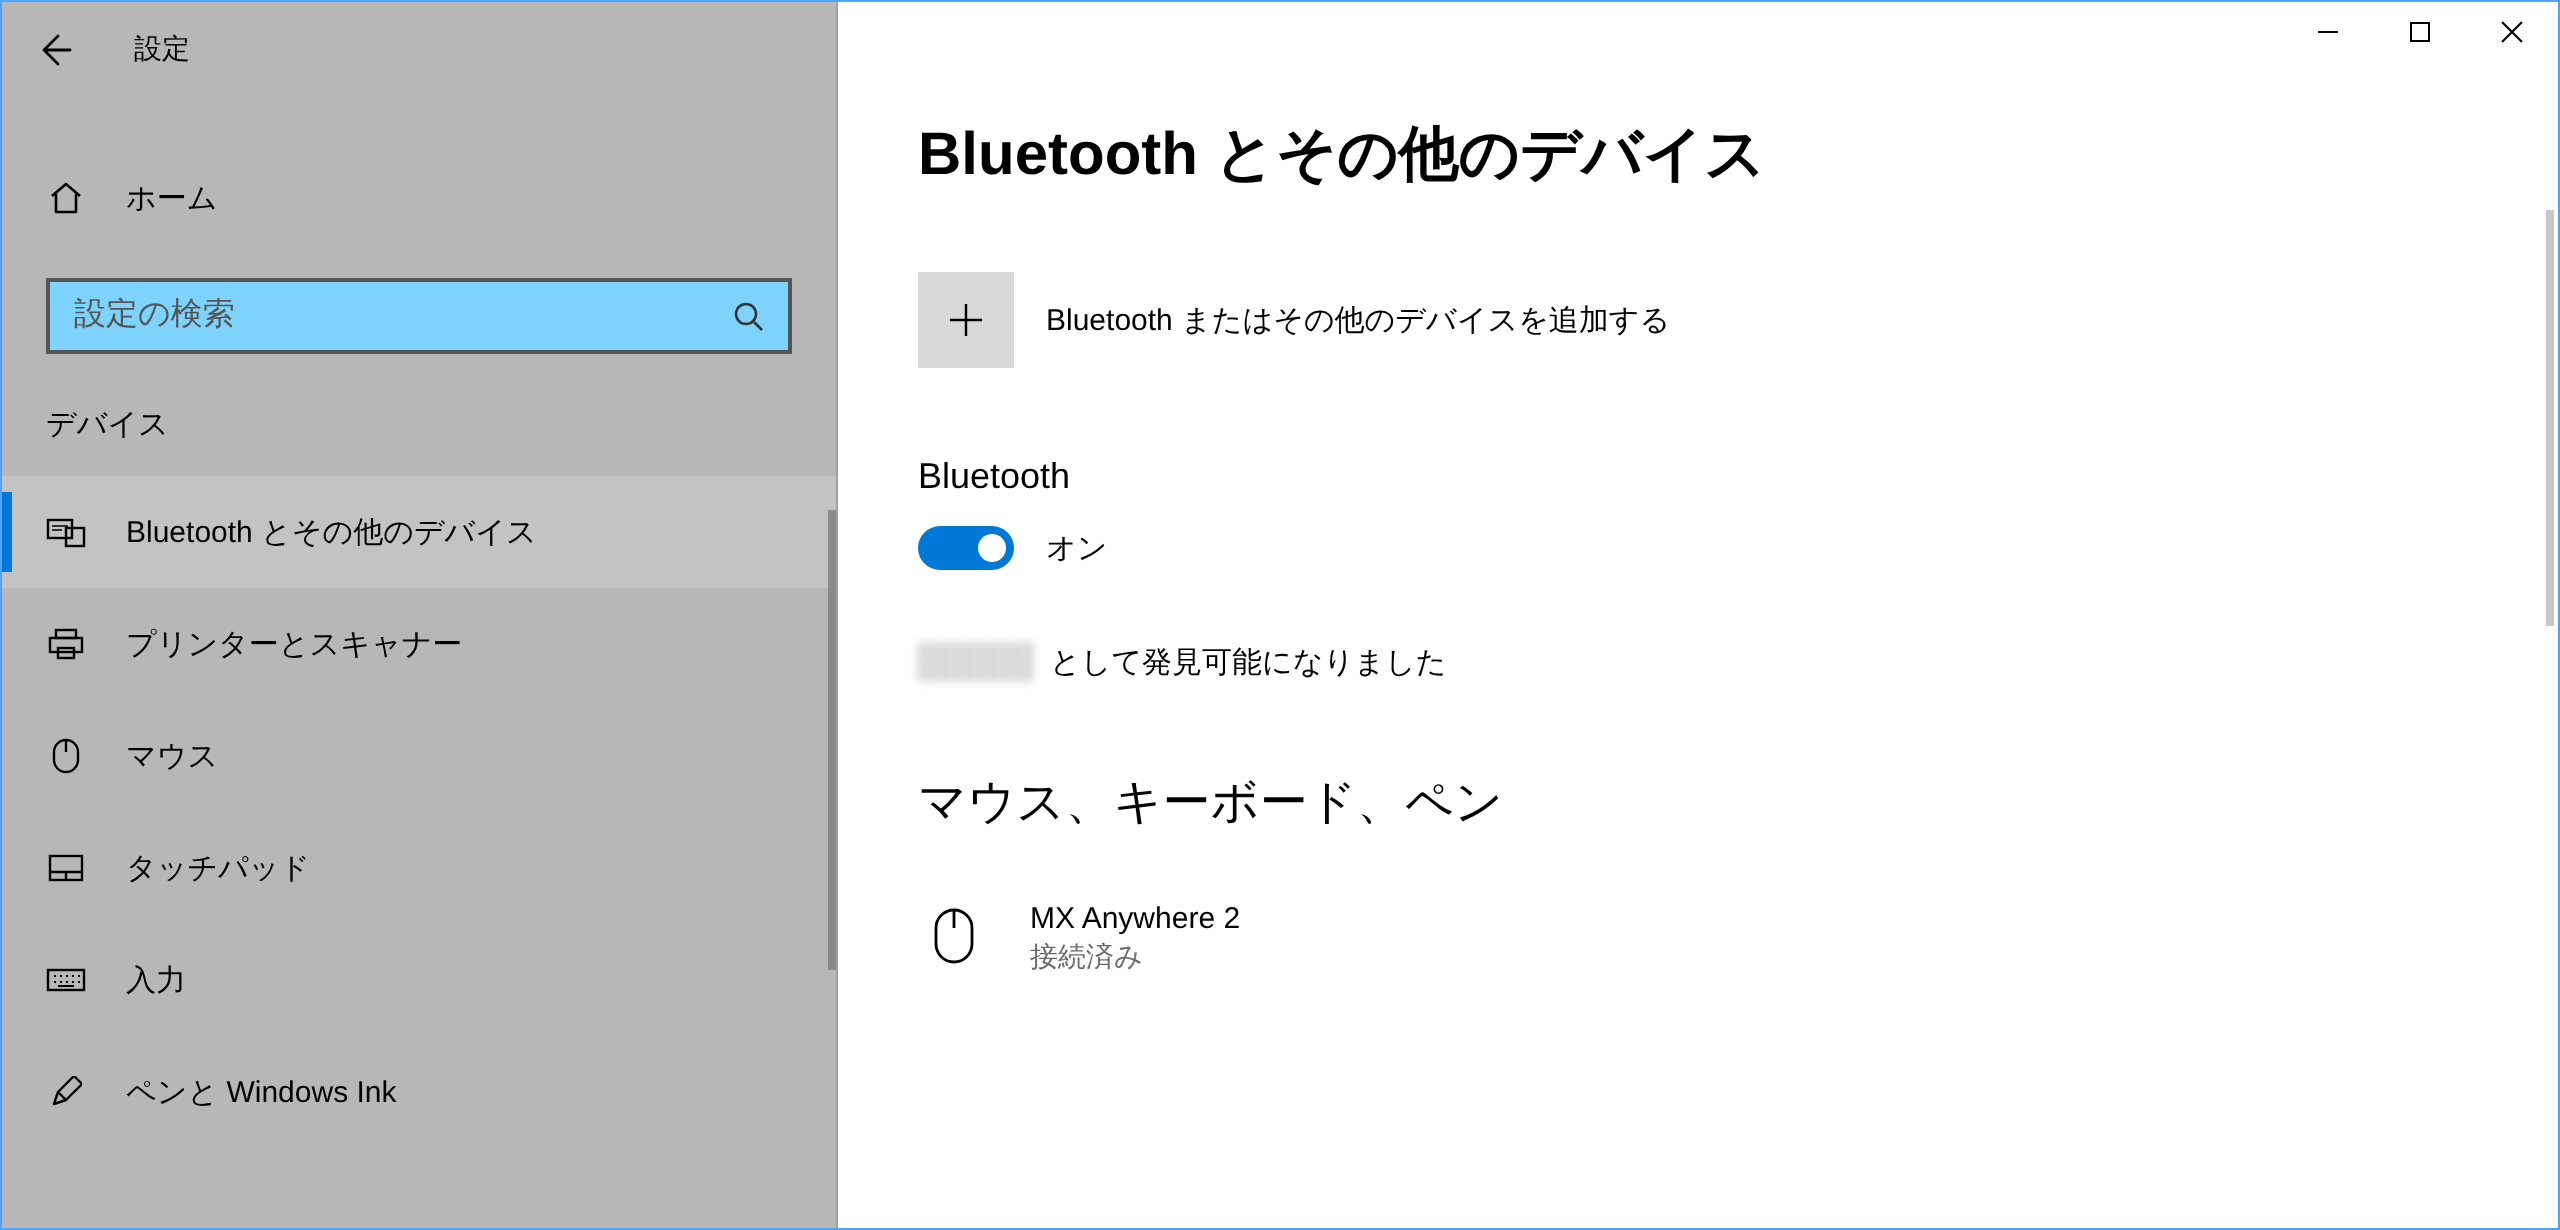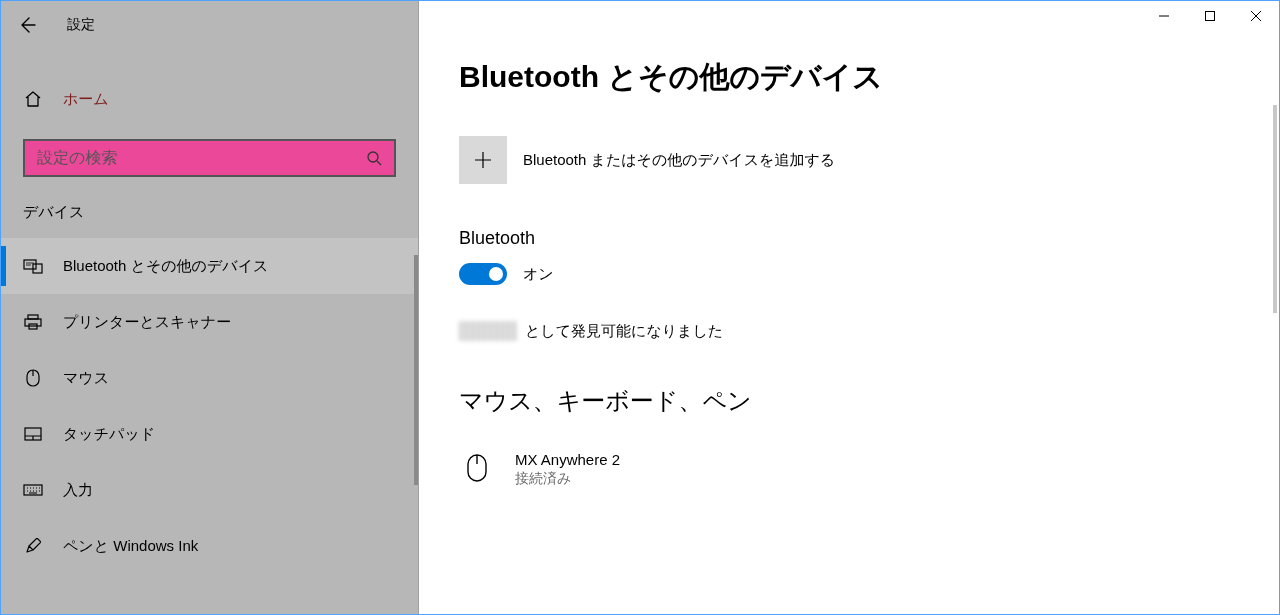--- a/index.html
+++ b/index.html
@@ -3,22 +3,22 @@
 <meta charset="utf-8">
 <style>
 * { margin: 0; padding: 0; box-sizing: border-box; font-family: "Yu Gothic UI", "Segoe UI", Meiryo, sans-serif; }
 body { width: 1280px; height: 615px; overflow: hidden; background: #fff; display: flex; border: 1px solid #4da3ff; }
 .sidebar { width: 418px; height: 100%; background: #b7b7b7; position: relative; padding-top: 6px; border-right: 1px solid #a0a0a0; }
 .sb-header { display: flex; align-items: center; height: 36px; padding-left: 14px; }
 .back-icon { width: 24px; height: 24px; display: flex; align-items: center; justify-content: center; margin-right: 28px; }
 .sb-title { font-size: 14px; color: #000; }
 .home-row { display: flex; align-items: center; height: 44px; padding-left: 20px; margin-top: 34px; }
 .home-row .icon-slot { width: 24px; display:flex; align-items:center; justify-content:center; margin-right: 18px; }
-.home-label { font-size: 15px; color: #7f1d1d; }
-.search-box { margin: 18px 22px 0 22px; height: 38px; border: 2px solid #555; background: #ec4899; display: flex; align-items: center; padding: 0 10px 0 12px; }
+.home-label { font-size: 15px; color: #000000; }
+.search-box { margin: 18px 22px 0 22px; height: 38px; border: 2px solid #555; background: #7dd3fc; display: flex; align-items: center; padding: 0 10px 0 12px; }
 .search-input { flex: 1; border: none; background: transparent; font-size: 16px; color: #333; outline: none; }
 .search-input::placeholder { color: #555; }
 .search-icon-slot { width: 20px; display:flex; align-items:center; justify-content:center; }
 .section-label { font-size: 15px; font-weight: 400; color: #000; margin: 26px 0 16px 22px; }
 .nav { }
 .nav-item { display: flex; align-items: center; height: 56px; padding-left: 20px; position: relative; }
 .nav-item.active { background: #c3c3c3; }
 .nav-item.active::before { content:""; position:absolute; left:0; top:8px; bottom:8px; width:5px; background:#0078d7; }
 .nav-item .icon-slot { width: 24px; display:flex; align-items:center; justify-content:center; margin-right: 18px; }
 .nav-label { font-size: 15px; color: #000; }

